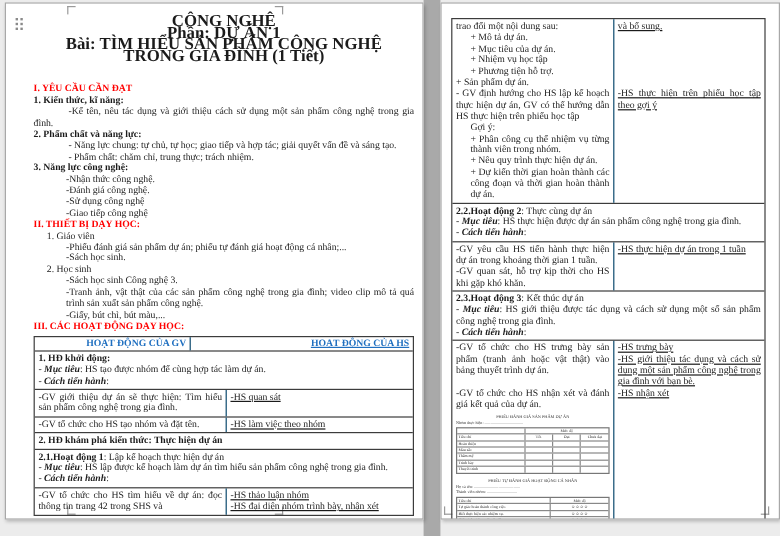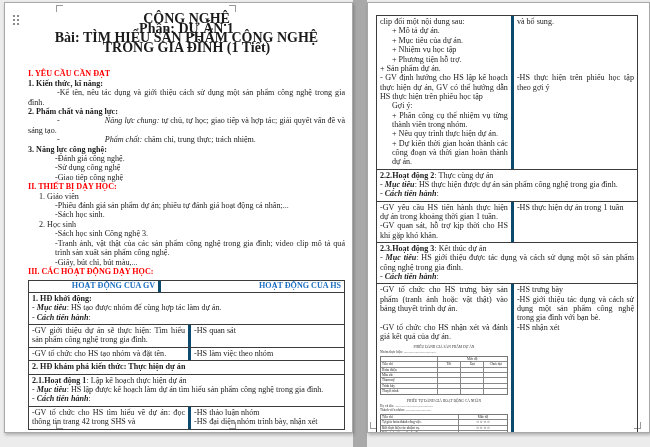--- a/index.html
+++ b/index.html
@@ -31,37 +31,37 @@
     box-shadow:4px 0 #8a8a8a,0 4px #8a8a8a,4px 4px #8a8a8a,0 8px #8a8a8a,4px 8px #8a8a8a;}
 
   .content{position:absolute;left:23px;right:7px;top:11px;font-size:8.1px;line-height:9.4px;}
   .content-r{position:absolute;left:8px;right:11px;top:10px;font-size:8.1px;line-height:9.3px;}
 
   .title-line{text-align:center;font-weight:bold;font-size:14px;line-height:9.6px;}
   .title-spacer{height:17px;}
 
   .ln{min-height:9.4px;text-align:justify;}
   .b{font-weight:bold;}
-  .i{font-style:italic;margin-left:43px;}
+  .i{}
   .bi{font-weight:bold;font-style:italic;}
   .red{color:#ff0000;font-weight:bold;}
   .fi{text-indent:29px;}
   .ind{padding-left:27px;text-align:left;}
   .num{padding-left:11px;}
   .hang{padding-left:27px;}
   .pl1{padding-left:12px;}
   .mt{margin-top:47px;}
   .sp{height:9px;}
 
   
   .tbl{border:1px solid #3c3c3c;margin-top:4px;}
   .trow{display:flex;border-bottom:1px solid #3c3c3c;}
   .trow:last-child{border-bottom:none;}
   .c{padding:1px 3px 2px 3px;box-sizing:border-box;text-align:justify;}
-  .c + .c{border-left:3px solid #0c4a6e;}
+  .c + .c{border-left:1px solid #0c4a6e;text-decoration:underline;}
   .thead .c{color:#1f6fc0;font-weight:bold;text-align:right;padding-top:0;padding-bottom:1px;}
   .gvh{flex:0 0 41%;}
   .gv{flex:0 0 50.5%;}
   .gvr{flex:0 0 51.5%;}
   .hsc{flex:1;}
   .w100{flex:0 0 100%;}
   .tbl-r{margin-top:2px;border:1px solid #3c3c3c;}
 
   
   .form{margin-top:4px;}
@@ -99,20 +99,21 @@
       <div class="title-spacer"></div>
 
       <div>
           <div class="ln red">I. YÊU CẦU CẦN ĐẠT</div>
           <div class="ln b">1. Kiến thức, kĩ năng:</div>
           <div class="ln fi">-Kể tên, nêu tác dụng và giới thiệu cách sử dụng một sản phẩm công nghệ trong gia đình.</div>
           <div class="ln b">2. Phẩm chất và năng lực:</div>
           <div class="ln fi"><span>- </span><span class="i">Năng lực chung:</span><span> tự chủ, tự học; giao tiếp và hợp tác; giải quyết vấn đề và sáng tạo.</span></div>
           <div class="ln fi"><span>- </span><span class="i">Phẩm chất:</span><span> chăm chỉ, trung thực; trách nhiệm.</span></div>
           <div class="ln b">3. Năng lực công nghệ:</div>
+          <div class="ln ind">-Nhận thức công nghệ.</div>
           <div class="ln ind">-Đánh giá công nghệ.</div>
           <div class="ln ind">-Sử dụng công nghệ</div>
           <div class="ln ind">-Giao tiếp công nghệ</div>
           <div class="ln red">II. THIẾT BỊ DẠY HỌC:</div>
           <div class="ln num">1.  Giáo viên</div>
           <div class="ln ind">-Phiếu đánh giá sản phẩm dự án; phiếu tự đánh giá hoạt động cá nhân;...</div>
           <div class="ln ind">-Sách học sinh.</div>
           <div class="ln num">2.  Học sinh</div>
           <div class="ln ind">-Sách học sinh Công nghệ 3.</div>
           <div class="ln hang">-Tranh ảnh, vật thật của các sản phẩm công nghệ trong gia đình; video clip mô tả quá trình sản xuất sản phẩm công nghệ.</div>
@@ -174,21 +175,21 @@
   </div>
 
   <div class="page page-right">
     <div class="cm br" style="right:8px;bottom:3px;"></div>
     <div class="cm bl" style="left:2px;bottom:3px;"></div>
 
     <div class="content-r">
       <div class="tbl tbl-r">
         <div class="trow">
           <div class="c gvr">
-              <div class="ln">clip đổi một nội dung sau:</div>
+              <div class="ln">trao đổi một nội dung sau:</div>
               <div class="ln pl1">+ Mô tả dự án.</div>
               <div class="ln pl1">+ Mục tiêu của dự án.</div>
               <div class="ln pl1">+ Nhiệm  vụ học tập</div>
               <div class="ln pl1">+ Phương tiện hỗ trợ.</div>
               <div class="ln">+ Sản phẩm dự án.</div>
               <div class="ln">- GV định hướng cho HS lập kế hoạch thực hiện dự án, GV có thể hướng dẫn HS thực hiện trên phiếu học tập</div>
               <div class="ln pl1">Gợi ý:</div>
               <div class="ln pl1">+ Phân công cụ thể nhiệm vụ từng thành viên trong nhóm.</div>
               <div class="ln pl1">+ Nêu quy trình thực hiện dự án.</div>
               <div class="ln pl1">+ Dự kiến thời gian hoàn thành các công đoạn và thời gian hoàn thành dự án.</div>

